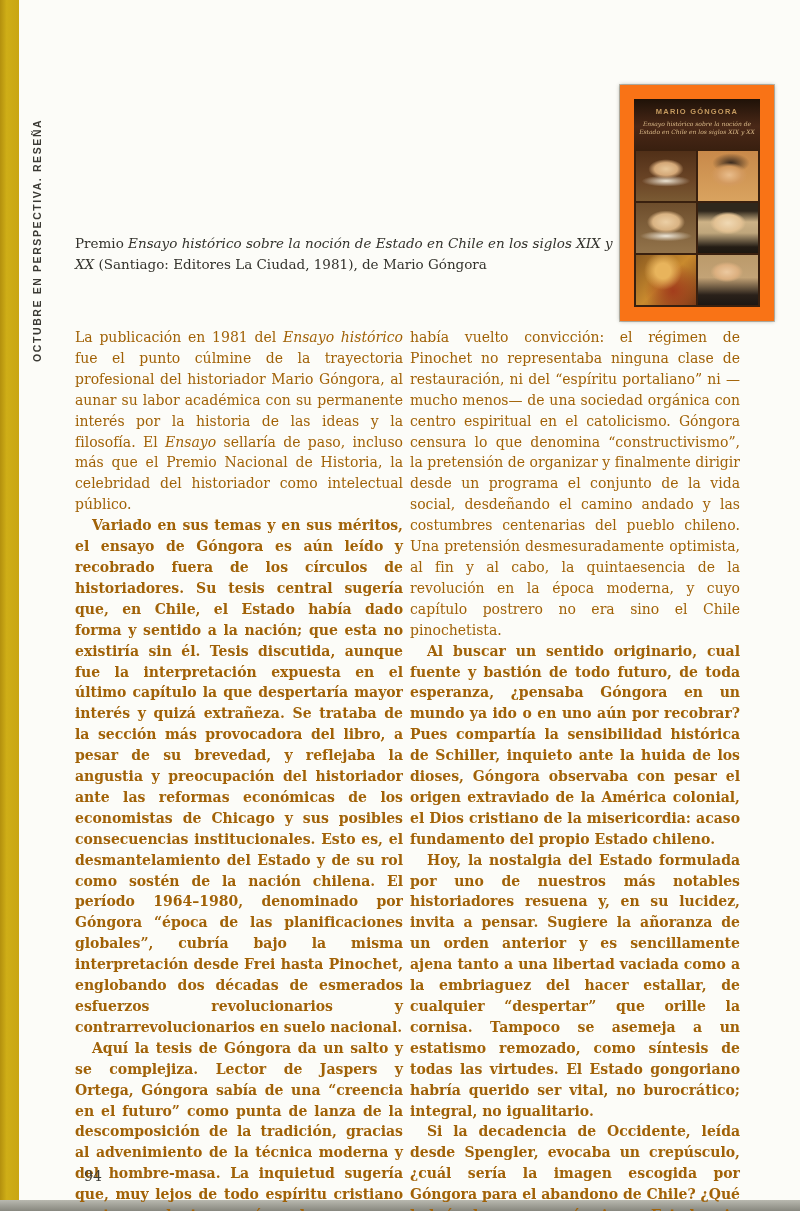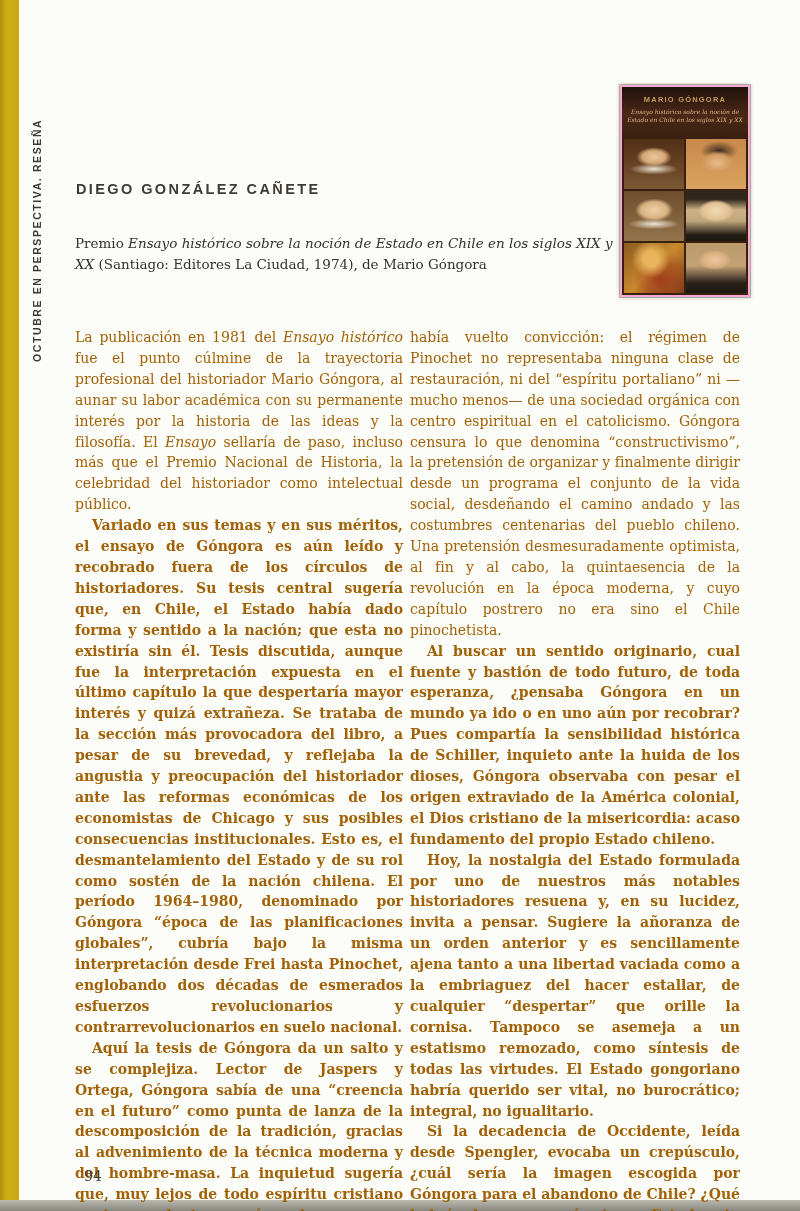--- a/index.html
+++ b/index.html
@@ -41,21 +41,21 @@
   }
   .dek{
     position:absolute;left:75px;top:233px;width:560px;
     font-size:13.5px;line-height:20.5px;color:#33322c;
   }
   .dek em{font-style:italic;}
 
   
   .cover{
     position:absolute;left:620px;top:85px;width:126px;height:208px;
-    background:#f9a8d4;padding:2px;
+    background:#f97316;padding:14px;
     box-shadow:0 0 4px rgba(60,55,40,.45), 0 0 0 1px #c4c1b6;
   }
   .cover-inner{
     width:100%;height:100%;
     background:#39200f;
     display:flex;flex-direction:column;
   }
   .cover-band{
     height:50px;flex:0 0 auto;
     background:linear-gradient(180deg,#1f1208 0%,#4a2817 55%,#3a2010 100%);
@@ -121,23 +121,22 @@
 <body>
 
 <div class="page">
 
   <div class="accent-bar"></div>
   <div class="bottom-strip"></div>
 
   <div class="section-label">OCTUBRE EN PERSPECTIVA. RESEÑA</div>
 
 
-  <div class="author">DIEGO GONZÁLEZ CAÑETE</div>
 
-  <div class="dek"><span>Premio </span><em>Ensayo histórico sobre la noción de Estado en Chile en los siglos XIX y XX</em><span> (Santiago: Editores La Ciudad, 1974), de Mario Góngora</span></div>
+  <div class="dek"><span>Premio </span><em>Ensayo histórico sobre la noción de Estado en Chile en los siglos XIX y XX</em><span> (Santiago: Editores La Ciudad, 1981), de Mario Góngora</span></div>
 
   <div class="cover">
     <div class="cover-inner">
       <div class="cover-band">
         <div class="cover-title">MARIO GÓNGORA</div>
         <div class="cover-subtitle">
             <div>Ensayo histórico sobre la noción de</div>
             <div>Estado en Chile en los siglos XIX y XX</div>
           </div>
       </div>

